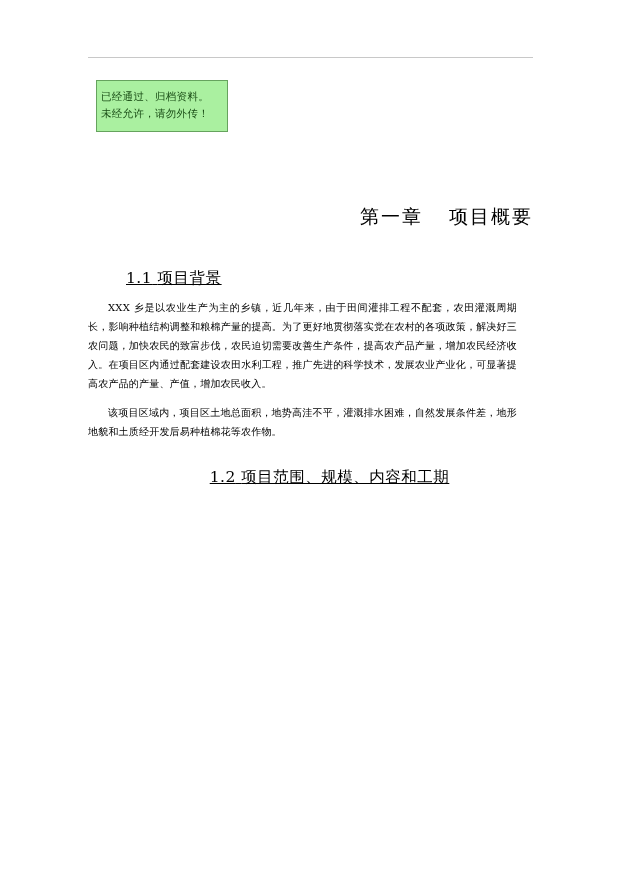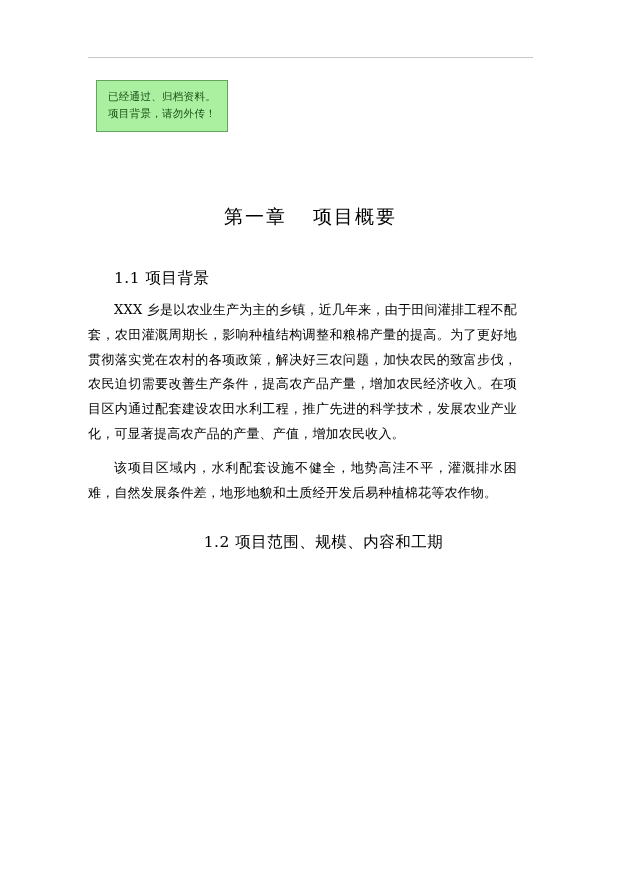--- a/index.html
+++ b/index.html
@@ -33,90 +33,91 @@
     width: 445px;
   }
   .stamp {
     width: 132px;
     margin-left: 8px;
     margin-top: 8px;
     background: #aaf0a0;
     border: 1px solid #66a35e;
     padding: 7px 4px 8px 4px;
     box-sizing: border-box;
-    text-align: center;
+    text-align: left;
     color: #1a4d16;
     font-size: 10.5px;
     line-height: 1.65;
     letter-spacing: 0.3px;
     font-family: "DejaVu Sans", sans-serif;
   }
   .stamp div {
     white-space: nowrap;
   }
   .chapter-title {
     margin-top: 72px;
-    text-align: center;
+    text-align: right;
     font-size: 19px;
     letter-spacing: 2px;
     color: #000;
     font-family: "DejaVu Serif", serif;
   }
   .chapter-title .gap {
     display: inline-block;
     width: 26px;
   }
   .section-head {
     margin-top: 38px;
-    margin-left: 26px;
+    margin-left: 38px;
     font-size: 15.5px;
     color: #000;
     letter-spacing: 0.5px;
     font-family: "DejaVu Serif", serif;
+    text-decoration: underline;
   }
   .section-head.second {
     margin-top: 26px;
     text-align: center;
   }
   p.body-text {
     margin: 9px 16px 0 0;
-    font-size: 13px;
+    font-size: 10px;
     line-height: 1.92;
     text-align: justify;
     text-indent: 2em;
     color: #000;
     letter-spacing: 0.2px;
     font-family: "DejaVu Serif", serif;
   }
 </style>
 </head>
 <body>
 
 <div class="page">
 
   <div class="header-rule"></div>
 
   <div class="content">
 
     <div class="stamp">
       <div>已经通过、归档资料。</div>
-      <div>项目背景，请勿外传！</div>
+      <div>未经允许，请勿外传！</div>
     </div>
 
     <div class="chapter-title">
       <span>第一章</span><span class="gap"></span><span>项目概要</span>
     </div>
 
     <div class="section-head">
       <span>1.1</span>
       <span>项目背景</span>
     </div>
 
     <p class="body-text">XXX 乡是以农业生产为主的乡镇，近几年来，由于田间灌排工程不配套，农田灌溉周期长，影响种植结构调整和粮棉产量的提高。为了更好地贯彻落实党在农村的各项政策，解决好三农问题，加快农民的致富步伐，农民迫切需要改善生产条件，提高农产品产量，增加农民经济收入。在项目区内通过配套建设农田水利工程，推广先进的科学技术，发展农业产业化，可显著提高农产品的产量、产值，增加农民收入。</p>
-    <p class="body-text">该项目区域内，水利配套设施不健全，地势高洼不平，灌溉排水困难，自然发展条件差，地形地貌和土质经开发后易种植棉花等农作物。</p>
+    <p class="body-text">该项目区域内，项目区土地总面积，地势高洼不平，灌溉排水困难，自然发展条件差，地形地貌和土质经开发后易种植棉花等农作物。</p>
 
     <div class="section-head second">
       <span>1.2</span>
       <span>项目范围、规模、内容和工期</span>
     </div>
 
 
   </div>
 </div>
 

